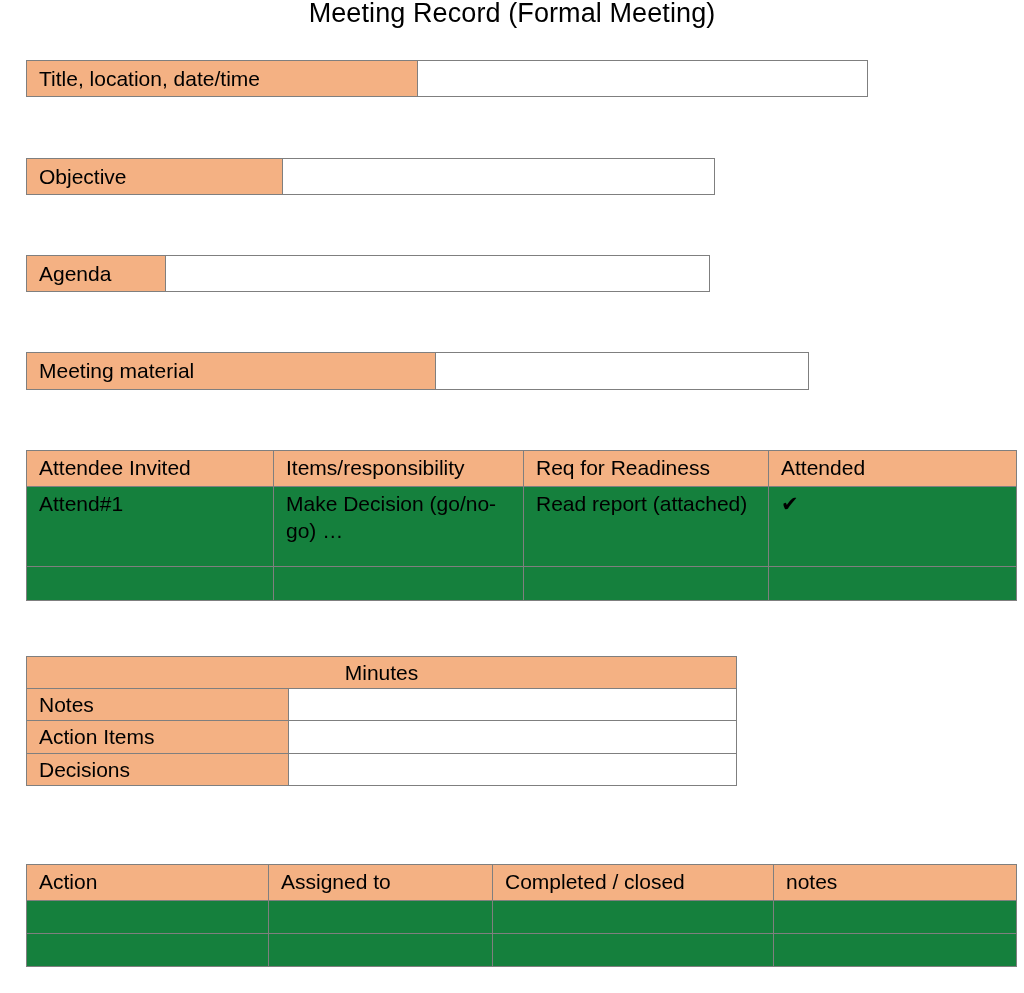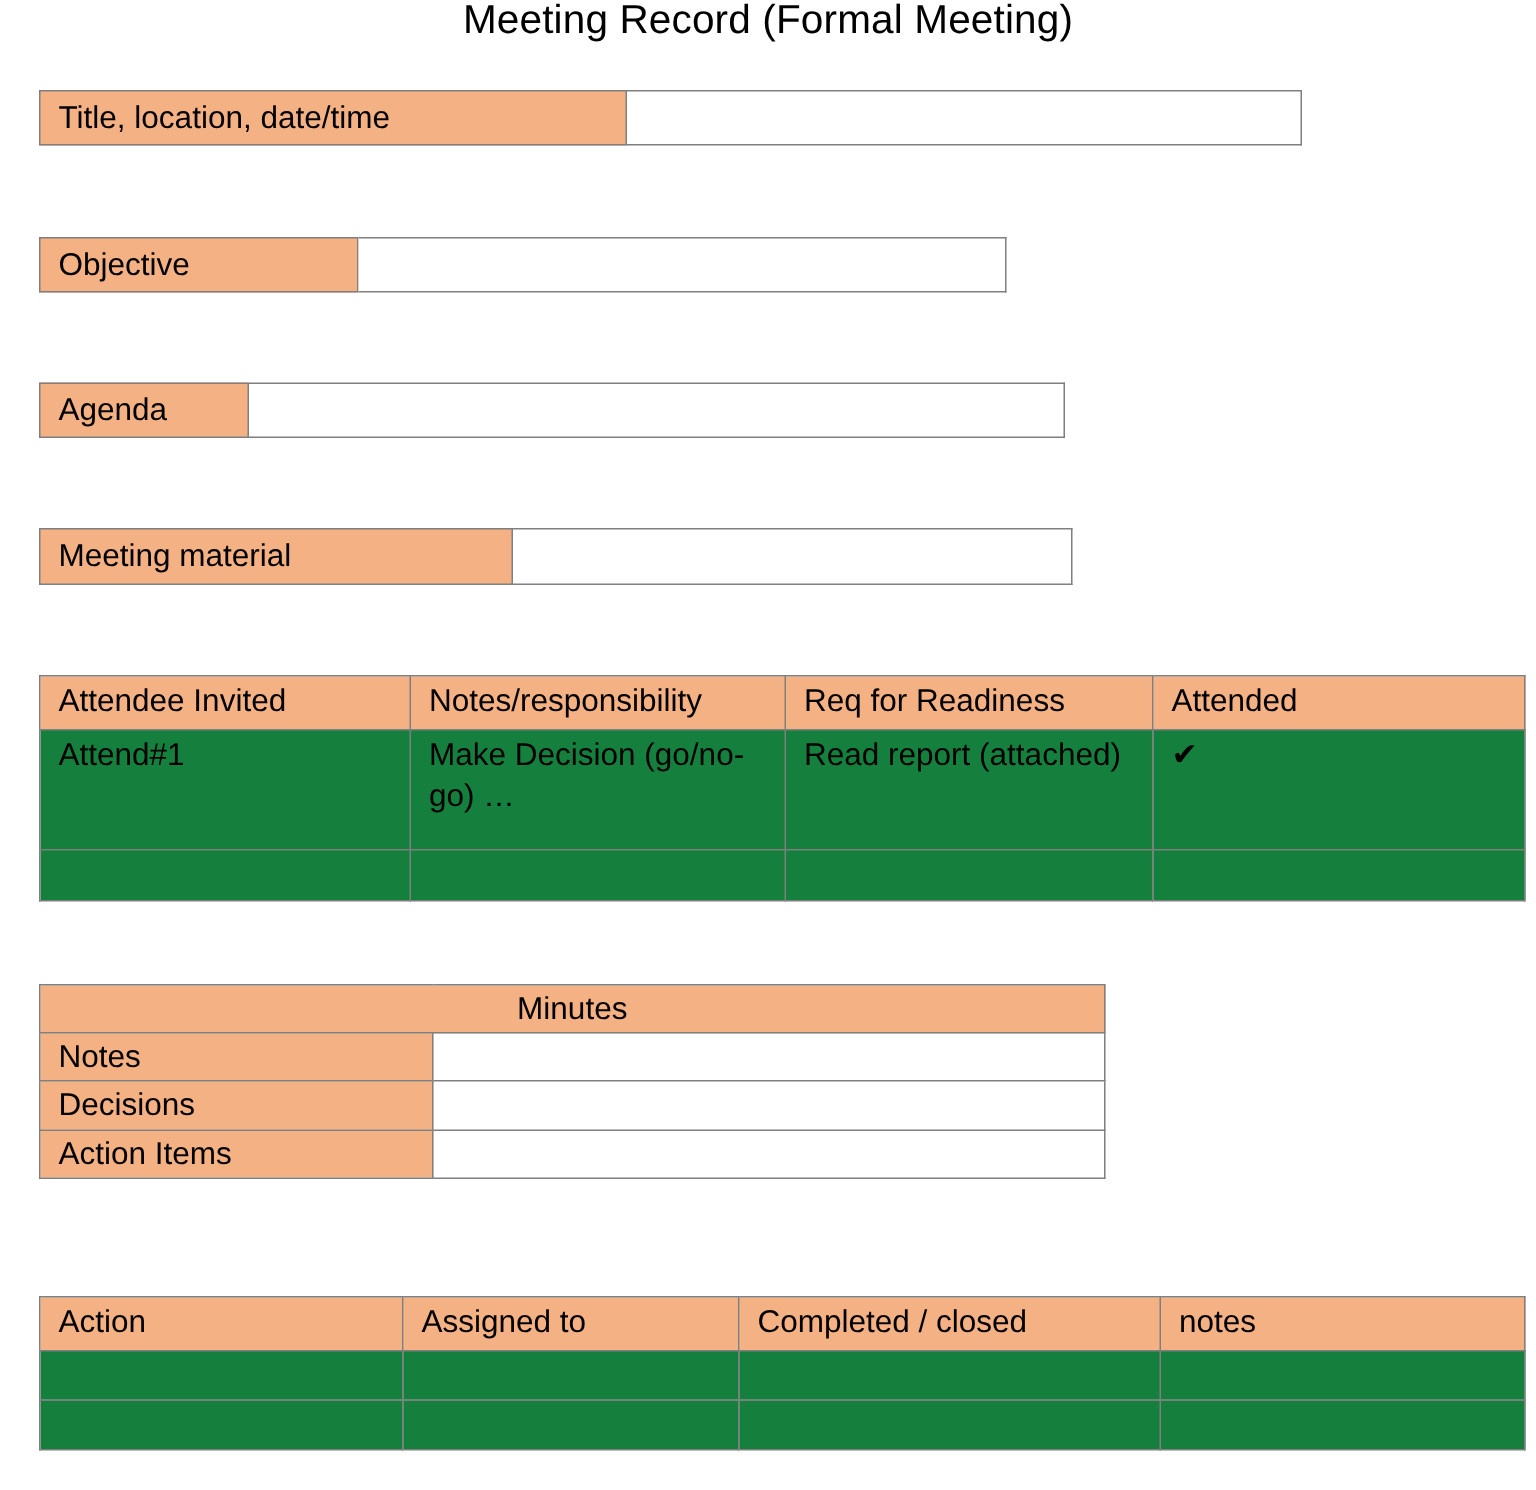--- a/index.html
+++ b/index.html
@@ -101,45 +101,45 @@
 <body>
 
 <div class="page-title">Meeting Record (Formal Meeting)</div>
 
 <div class="field-row" style="top:60px; left:26px;">
   <div class="field-label" style="width:392px; height:37px;text-align:right;">Title, location, date/time</div>
   <div class="field-value" style="width:450px; height:37px;"></div>
 </div>
 
 <div class="field-row" style="top:158px; left:26px;">
-  <div class="field-label" style="width:213px; height:37px;">Objective</div>
+  <div class="field-label" style="width:257px; height:37px;">Objective</div>
   <div class="field-value" style="width:432px; height:37px;"></div>
 </div>
 
 <div class="field-row" style="top:255px; left:26px;">
   <div class="field-label" style="width:140px; height:37px;">Agenda</div>
   <div class="field-value" style="width:544px; height:37px;"></div>
 </div>
 
 <div class="field-row" style="top:352px; left:26px;">
-  <div class="field-label" style="width:316px; height:38px;">Meeting material</div>
+  <div class="field-label" style="width:410px; height:38px;">Meeting material</div>
   <div class="field-value" style="width:373px; height:38px;"></div>
 </div>
 
 <table class="grid" style="top:450px; left:26px; width:990px;">
   <colgroup>
     <col style="width:247px">
     <col style="width:250px">
     <col style="width:245px">
     <col style="width:248px">
   </colgroup>
   <thead>
     <tr>
       <th>Attendee Invited</th>
-      <th>Notes/responsibility</th>
+      <th>Items/responsibility</th>
       <th>Req for Readiness</th>
       <th>Attended</th>
     </tr>
   </thead>
   <tbody>
     <tr style="height:80px;">
       <td>Attend#1</td>
       <td>Make Decision (go/no-go) …</td>
       <td>Read report (attached)</td>
       <td class="check">✔</td>
@@ -160,25 +160,25 @@
   </colgroup>
   <tbody>
     <tr>
       <th class="minutes-title" colspan="2">Minutes</th>
     </tr>
     <tr>
       <td class="row-label">Notes</td>
       <td></td>
     </tr>
     <tr>
+      <td class="row-label">Action Items</td>
+      <td></td>
+    </tr>
+    <tr>
       <td class="row-label">Decisions</td>
-      <td></td>
-    </tr>
-    <tr>
-      <td class="row-label">Action Items</td>
       <td></td>
     </tr>
   </tbody>
 </table>
 
 <table class="grid" style="top:864px; left:26px; width:990px;border-radius:20px;">
   <colgroup>
     <col style="width:242px">
     <col style="width:224px">
     <col style="width:281px">

